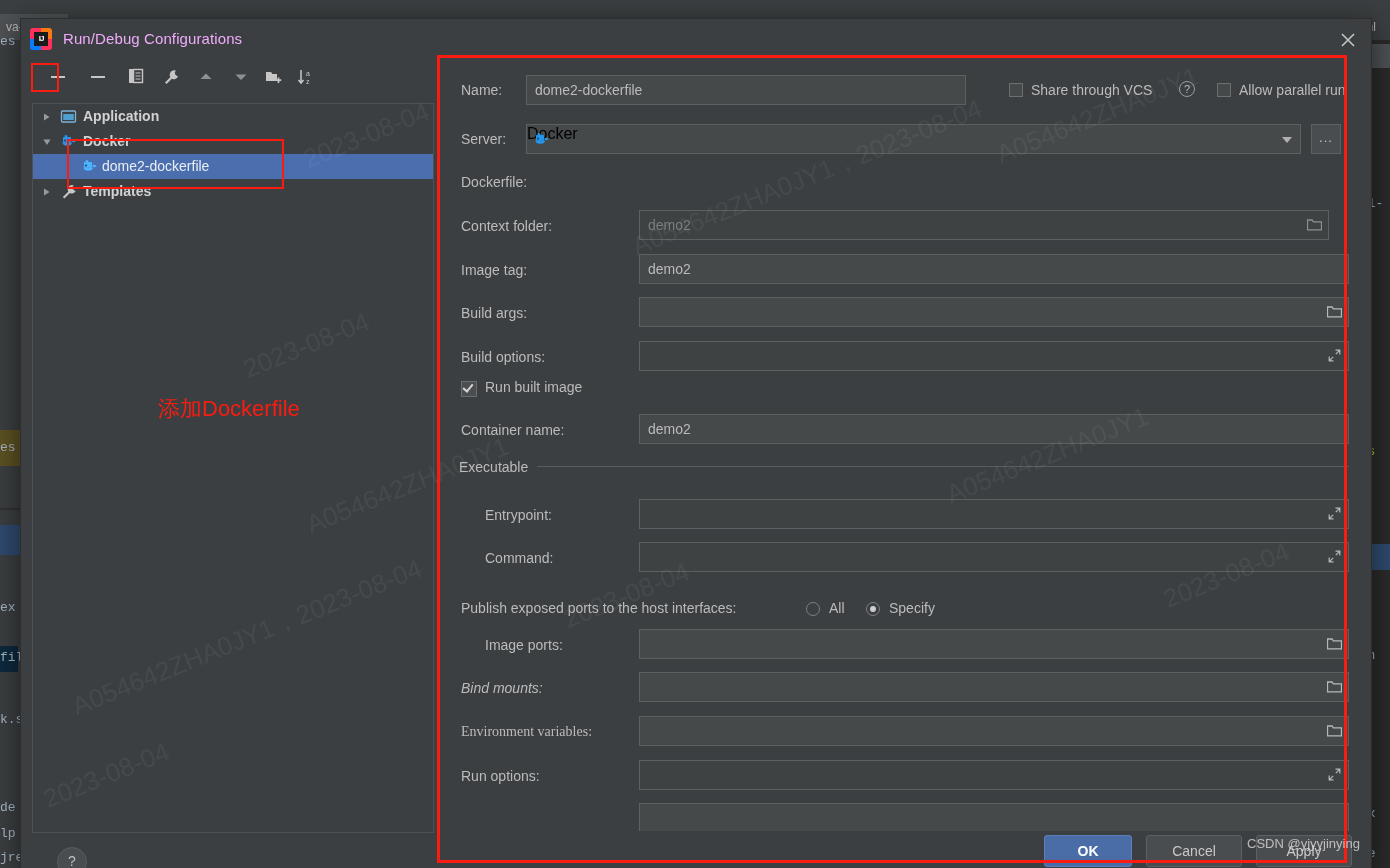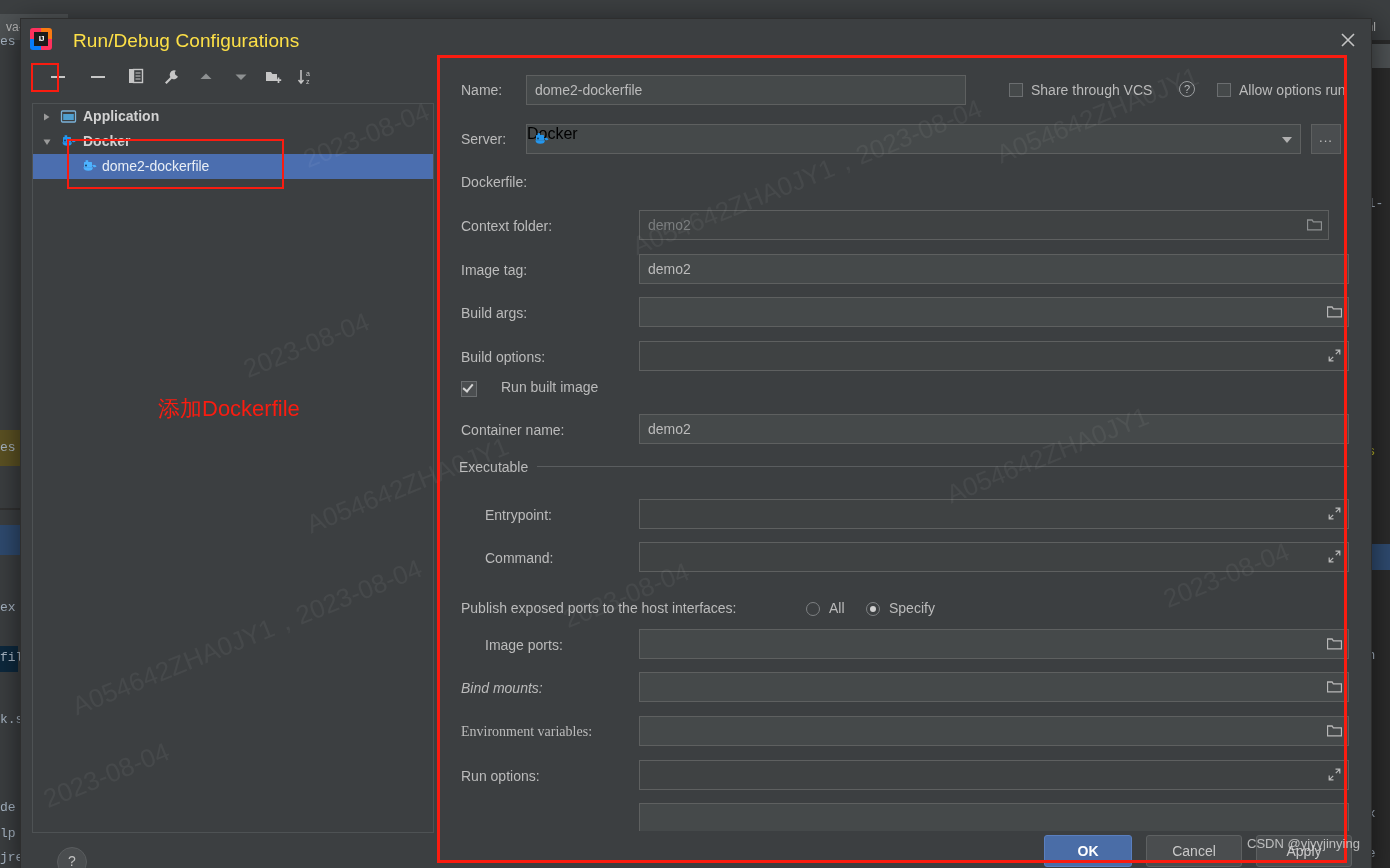--- a/index.html
+++ b/index.html
@@ -33,21 +33,21 @@
     box-shadow:0 6px 28px rgba(0,0,0,.55);
   }
   .titlebar{position:relative;height:42px;}
   .ij-logo{position:absolute;left:9px;top:9px;width:22px;height:22px;border-radius:3px;overflow:hidden;}
   .ij-logo .q1{position:absolute;left:0;top:0;width:11px;height:11px;background:#fe315d;}
   .ij-logo .q2{position:absolute;left:11px;top:0;width:11px;height:11px;background:#f97a12;}
   .ij-logo .q3{position:absolute;left:0;top:11px;width:11px;height:11px;background:#087cfa;}
   .ij-logo .q4{position:absolute;left:11px;top:11px;width:11px;height:11px;background:#fe315d;}
   .ij-logo .box{position:absolute;left:4px;top:4px;width:14px;height:14px;background:#1b1b1b;}
   .ij-logo .ijtxt{position:absolute;left:4px;top:3px;width:14px;height:15px;color:#fff;font-size:8px;font-weight:bold;text-align:center;line-height:15px;letter-spacing:-1px;}
-  .dlg-title{position:absolute;left:52px;top:11px;font-size:19px;color:#fde047;letter-spacing:.1px;}
+  .dlg-title{position:absolute;left:42px;top:11px;font-size:15px;color:#f0abfc;letter-spacing:.1px;}
   .close-btn{position:absolute;right:10px;top:8px;width:26px;height:26px;cursor:pointer;}
   .close-btn svg{display:block;}
 
   
   .toolbar{position:absolute;left:9px;top:42px;width:400px;height:34px;}
   .tb-item{position:absolute;top:2px;width:28px;height:28px;cursor:pointer;}
   .tb-item svg{display:block;margin:5px auto 0;}
   .add-highlight{position:absolute;left:10px;top:44px;width:28px;height:29px;border:2px solid #fa1c10;box-sizing:border-box;pointer-events:none;}
 
   .tree{position:absolute;left:11px;top:84px;width:400px;height:728px;background:#3c3f41;border:1px solid #4e5254;}
@@ -251,20 +251,34 @@
             <rect x="4.6" y="2.2" width="2.6" height="2.2" fill="#4db3ff"></rect>
             <path d="M11 7.2 q3.2 -1.6 4.6 1.4 q-1.6 1.2 -3 0.4z" fill="#4db3ff"></path>
             <path d="M2.4 9.2 h9.4 q0.4 3.6 -4.6 3.6 q-4.4 0 -4.8 -3.6z" fill="#4db3ff"></path>
             <circle cx="5" cy="7.6" r="1" fill="#12436a"></circle>
           </svg>
         </span>
         <span class="tree-label sel" style="left:69px;">dome2-dockerfile</span>
       </div>
 
 
+      <div class="tree-row">
+        <span class="tw" style="left:10px;">
+          <svg width="8" height="8" viewBox="0 0 8 8">
+              <path d="M1 0.5 L6.5 4 L1 7.5 Z" fill="#9a9a9a"></path>
+            </svg>
+        </span>
+        <span class="tree-ico" style="left:27px;">
+          <svg width="17" height="17" viewBox="0 0 17 17">
+            <path d="M12.2 1.6 a4.2 4.2 0 1 0 3 5 l-3.1-1.4 -1.1-2.4z" fill="#c6c6c6" transform="rotate(15 9 9)"></path>
+            <path d="M9.2 7.8 L2.9 14 l1.5 1.5 L10.7 9.3z" fill="#c6c6c6"></path>
+          </svg>
+        </span>
+        <span class="tree-label bold" style="left:50px;">Templates</span>
+      </div>
 
     </div>
 
     <div class="tree-hl"></div>
     <div class="annot">添加Dockerfile</div>
 
     <div class="help-btn">
       <span>?</span>
     </div>
 
@@ -272,21 +286,21 @@
       <div class="form">
 
         <div class="lbl" style="left:20px;top:21px;">Name:</div>
         <div class="fld" style="left:85px;top:14px;width:440px;">
           <span class="val">dome2-dockerfile</span>
         </div>
         <div class="cbx" style="left:568px;top:22px;"></div>
         <div class="lbl" style="left:590px;top:21px;">Share through VCS</div>
         <div class="help-q" style="left:738px;top:20px;">?</div>
         <div class="cbx" style="left:776px;top:22px;"></div>
-        <div class="lbl" style="left:798px;top:21px;">Allow options run</div>
+        <div class="lbl" style="left:798px;top:21px;">Allow parallel run</div>
 
         <div class="lbl" style="left:20px;top:70px;">Server:</div>
         <div class="combo" style="left:85px;top:63px;width:775px;">
           <span class="tree-ico" style="left:6px;top:6px;">
             <svg width="17" height="17" viewBox="0 0 17 17">
               <rect x="3" y="4" width="8" height="5.2" rx="0.6" fill="#2496ed"></rect>
               <rect x="4.6" y="2.2" width="2.6" height="2.2" fill="#2496ed"></rect>
               <path d="M11 7.2 q3.2 -1.6 4.6 1.4 q-1.6 1.2 -3 0.4z" fill="#2496ed"></path>
               <path d="M2.4 9.2 h9.4 q0.4 3.6 -4.6 3.6 q-4.4 0 -4.8 -3.6z" fill="#2496ed"></path>
               <circle cx="5" cy="7.6" r="1" fill="#12436a"></circle>
@@ -329,21 +343,21 @@
           <span class="val"></span>
           <span class="btn-exp">
             <svg width="13" height="13" viewBox="0 0 13 13">
               <path d="M7.5 1.2 H11.8 V5.5 M11.8 1.2 L7.8 5.2" stroke="#b8b8b8" stroke-width="1.2" fill="none"></path>
               <path d="M5.5 11.8 H1.2 V7.5 M1.2 11.8 L5.2 7.8" stroke="#b8b8b8" stroke-width="1.2" fill="none"></path>
             </svg>
           </span>
         </div>
 
         <div class="cbx on" style="left:20px;top:320px;width:16px;height:16px;"></div>
-        <div class="lbl" style="left:60px;top:318px;">Run built image</div>
+        <div class="lbl" style="left:44px;top:318px;">Run built image</div>
 
         <div class="lbl" style="left:20px;top:361px;">Container name:</div>
         <div class="fld" style="left:198px;top:353px;width:710px;">
           <span class="val">demo2</span>
         </div>
 
         <div class="grp-title" style="left:18px;top:398px;">Executable</div>
         <div class="grp-line" style="left:96px;top:405px;width:812px;"></div>
 
         <div class="lbl" style="left:44px;top:446px;">Entrypoint:</div>

